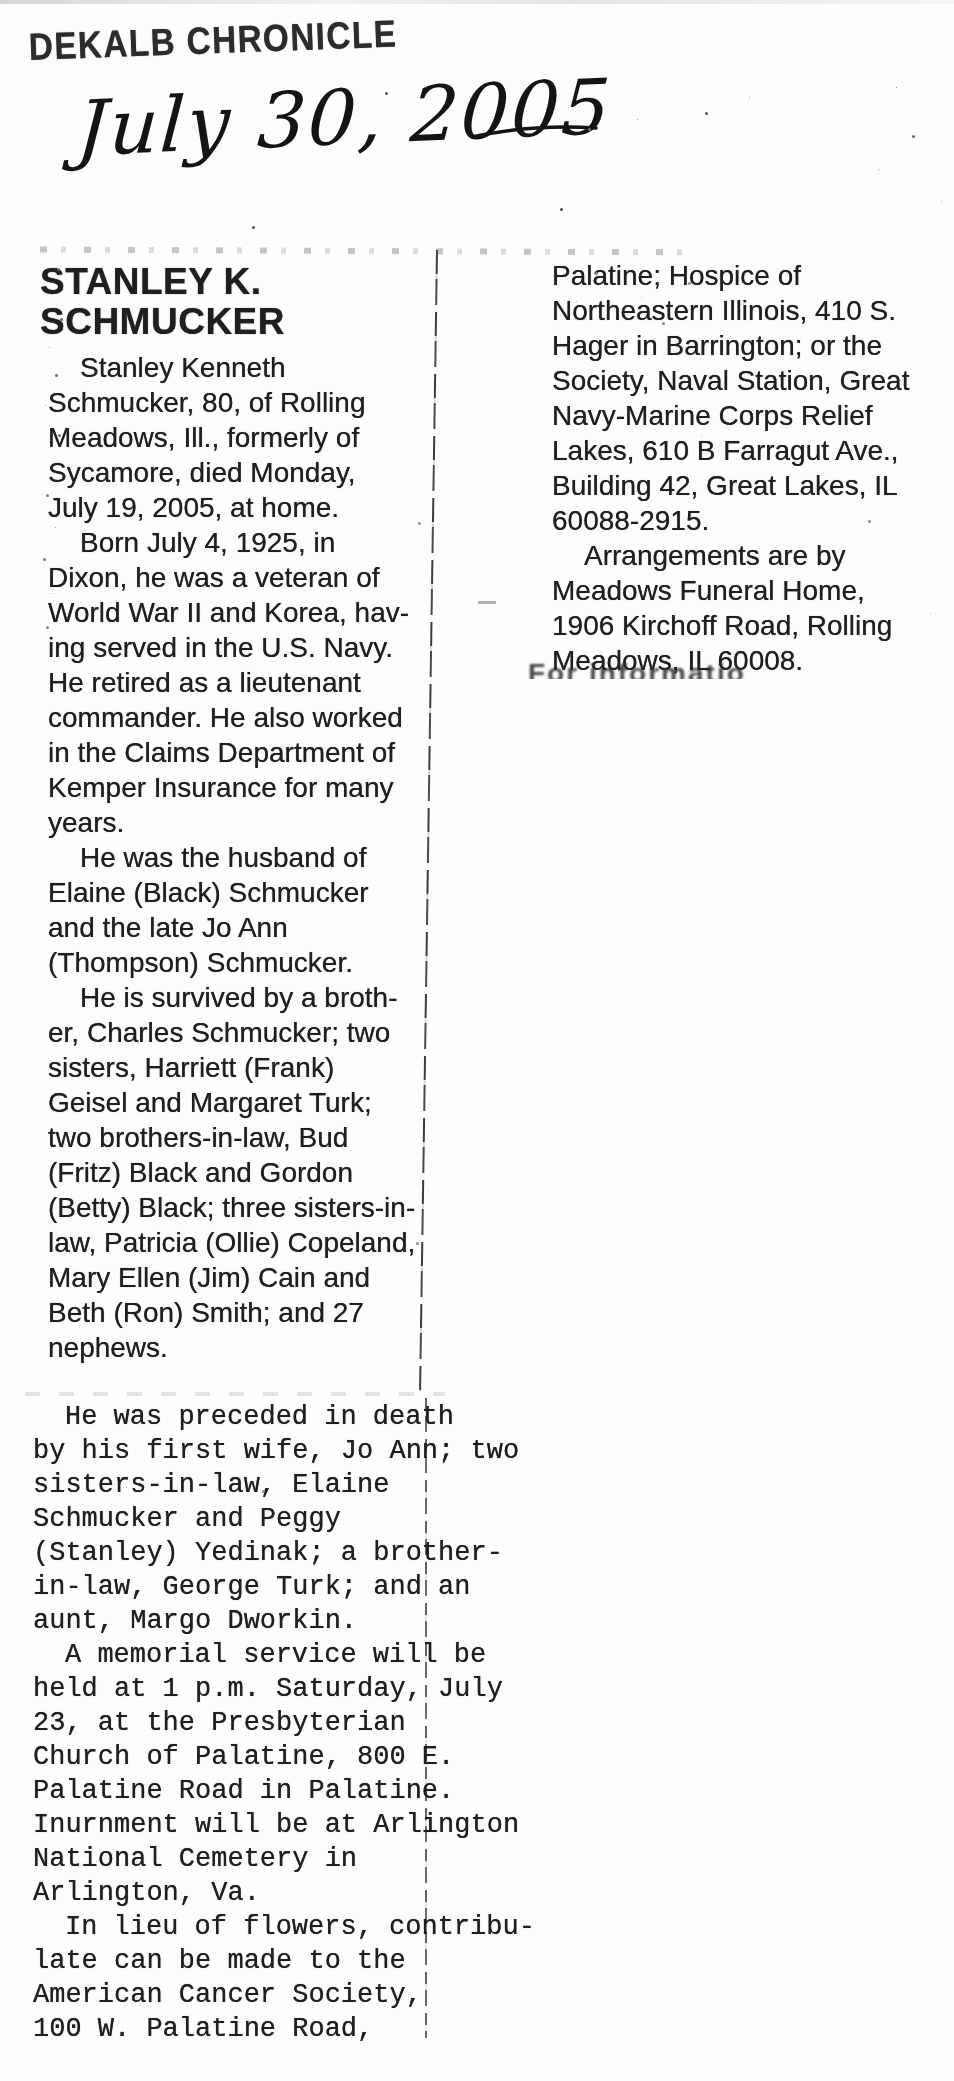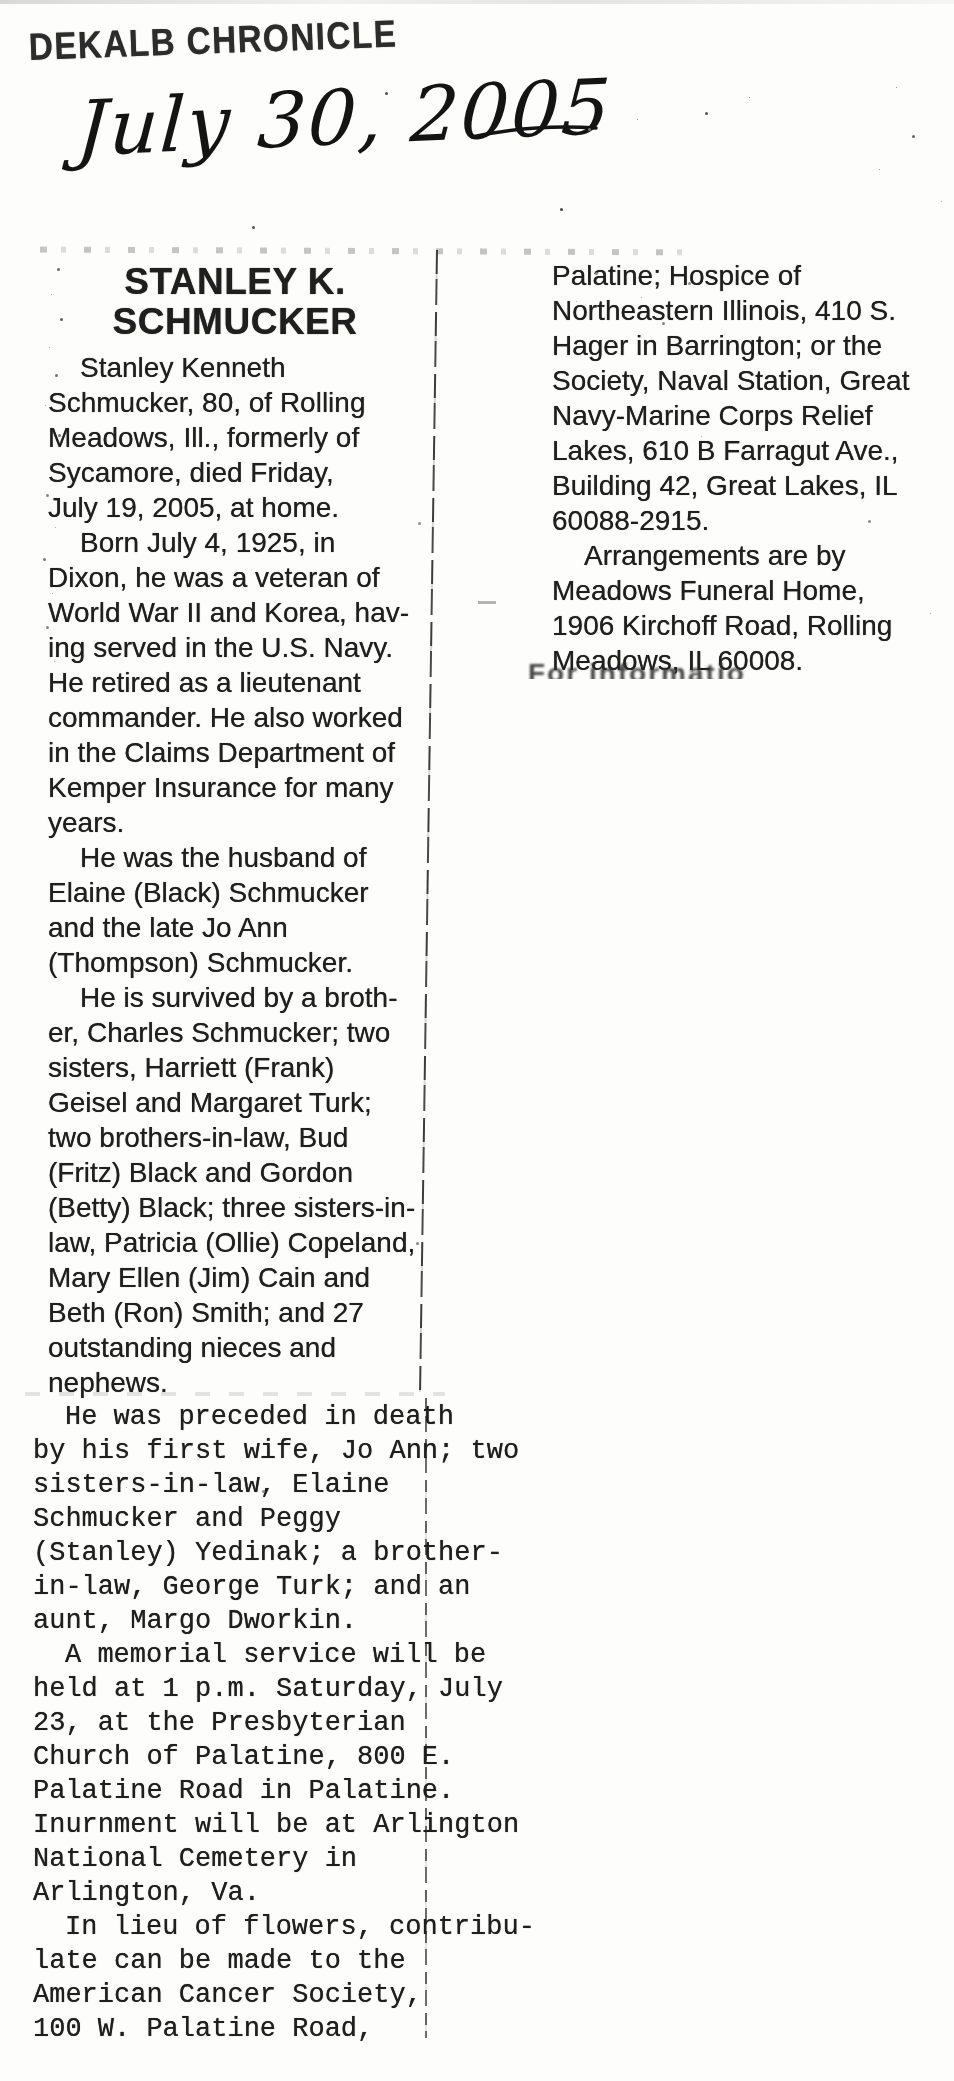--- a/index.html
+++ b/index.html
@@ -58,21 +58,20 @@
   }
   .para .line:first-child{text-indent:32px;}
   .para.no-indent .line:first-child{text-indent:0;}
   #left-upper{left:48px;top:262px;width:400px;}
   #left-lower{left:33px;top:1400px;width:415px;}
   #left-lower .line{font-size:27px;line-height:34px;height:34px;font-family:Liberation Mono, monospace;}
   #right-col{left:508px;top:258px;width:430px;margin-left:44px;}
   .obit-title{
     width:390px;
     margin:0 0 8px -8px;
-    text-align:center;
     font-weight:700;
     font-size:37px;
     line-height:40px;
     letter-spacing:.5px;
     text-shadow:0 0 1px rgba(10,10,10,.8);
   }
   
   .vrule{
     position:absolute;width:2px;
     background:repeating-linear-gradient(to bottom,
@@ -162,21 +161,21 @@
   <div class="col" id="left-upper">
     <div class="obit-title">
       <div>STANLEY K.</div>
       <div>SCHMUCKER</div>
     </div>
     <div>
         <div class="para">
           <div class="line">Stanley Kenneth</div>
           <div class="line">Schmucker, 80, of Rolling</div>
           <div class="line">Meadows, Ill., formerly of</div>
-          <div class="line">Sycamore, died Friday,</div>
+          <div class="line">Sycamore, died Monday,</div>
           <div class="line">July 19, 2005, at home.</div>
         </div>
         <div class="para">
           <div class="line">Born July 4, 1925, in</div>
           <div class="line">Dixon, he was a veteran of</div>
           <div class="line">World War II and Korea, hav-</div>
           <div class="line">ing served in the U.S. Navy.</div>
           <div class="line">He retired as a lieutenant</div>
           <div class="line">commander. He also worked</div>
           <div class="line">in the Claims Department of</div>
@@ -193,21 +192,20 @@
           <div class="line">He is survived by a broth-</div>
           <div class="line">er, Charles Schmucker; two</div>
           <div class="line">sisters, Harriett (Frank)</div>
           <div class="line">Geisel and Margaret Turk;</div>
           <div class="line">two brothers-in-law, Bud</div>
           <div class="line">(Fritz) Black and Gordon</div>
           <div class="line">(Betty) Black; three sisters-in-</div>
           <div class="line">law, Patricia (Ollie) Copeland,</div>
           <div class="line">Mary Ellen (Jim) Cain and</div>
           <div class="line">Beth (Ron) Smith; and 27</div>
-          <div class="line">outstanding nieces and</div>
           <div class="line">nephews.</div>
         </div>
       </div>
   </div>
 
   <div class="col" id="left-lower">
       <div class="para">
         <div class="line">He was preceded in death</div>
         <div class="line">by his first wife, Jo Ann; two</div>
         <div class="line">sisters-in-law, Elaine</div>

